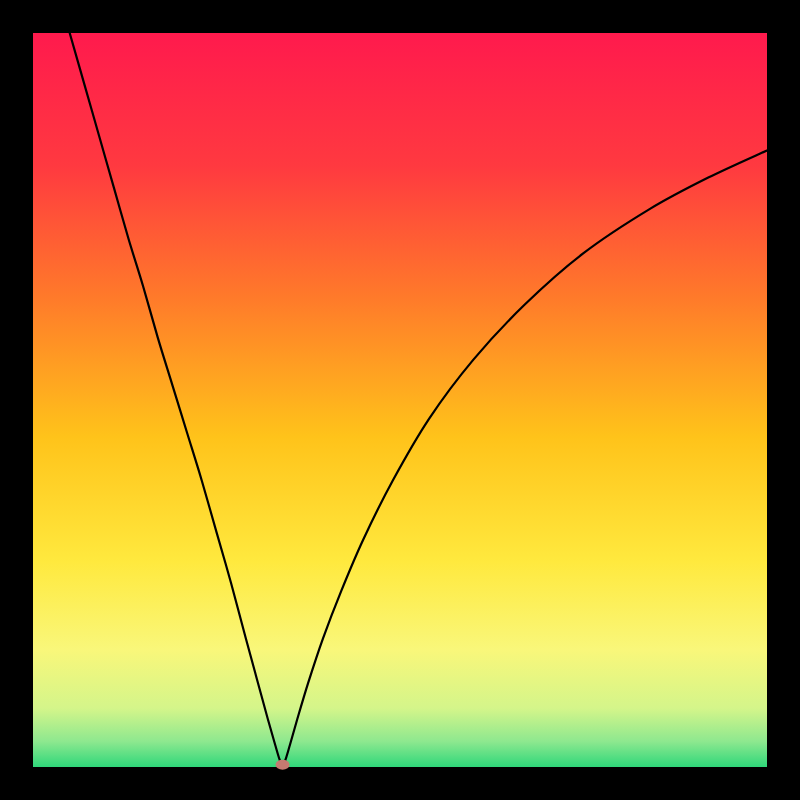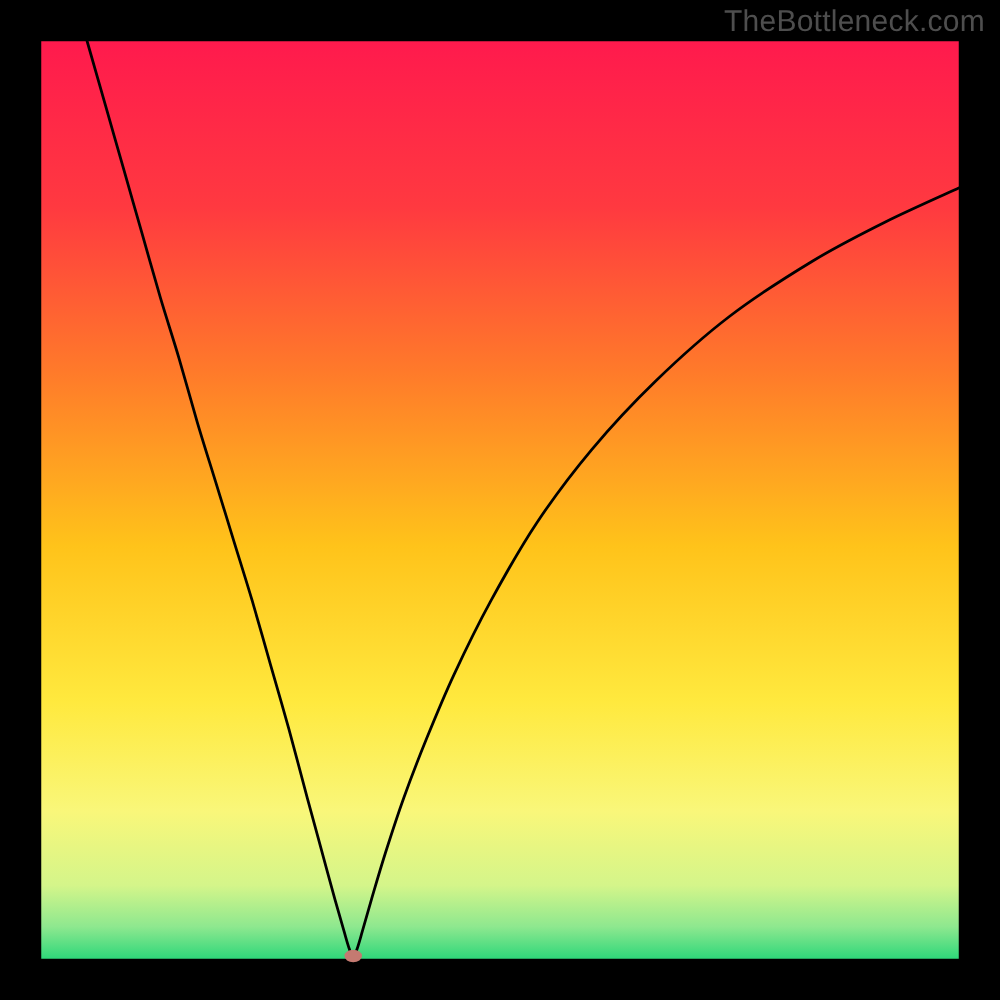--- a/index.html
+++ b/index.html
@@ -30,21 +30,20 @@
   svg {
     position: absolute;
     top: 0;
     left: 0;
   }
 </style>
 </head>
 <body>
 
 <div class="frame">
-  <div class="watermark">TheBottleneck.com</div>
 
   <svg id="chart-svg" width="800" height="800" viewBox="0 0 800 800">
     <defs>
       <linearGradient id="bg-grad" x1="0" y1="0" x2="0" y2="1">
           <stop offset="0%" stop-color="#ff1a4d"></stop>
           <stop offset="18%" stop-color="#ff3940"></stop>
           <stop offset="36%" stop-color="#ff7a2a"></stop>
           <stop offset="55.00000000000001%" stop-color="#ffc31a"></stop>
           <stop offset="72%" stop-color="#ffe93e"></stop>
           <stop offset="84%" stop-color="#f9f77a"></stop>

